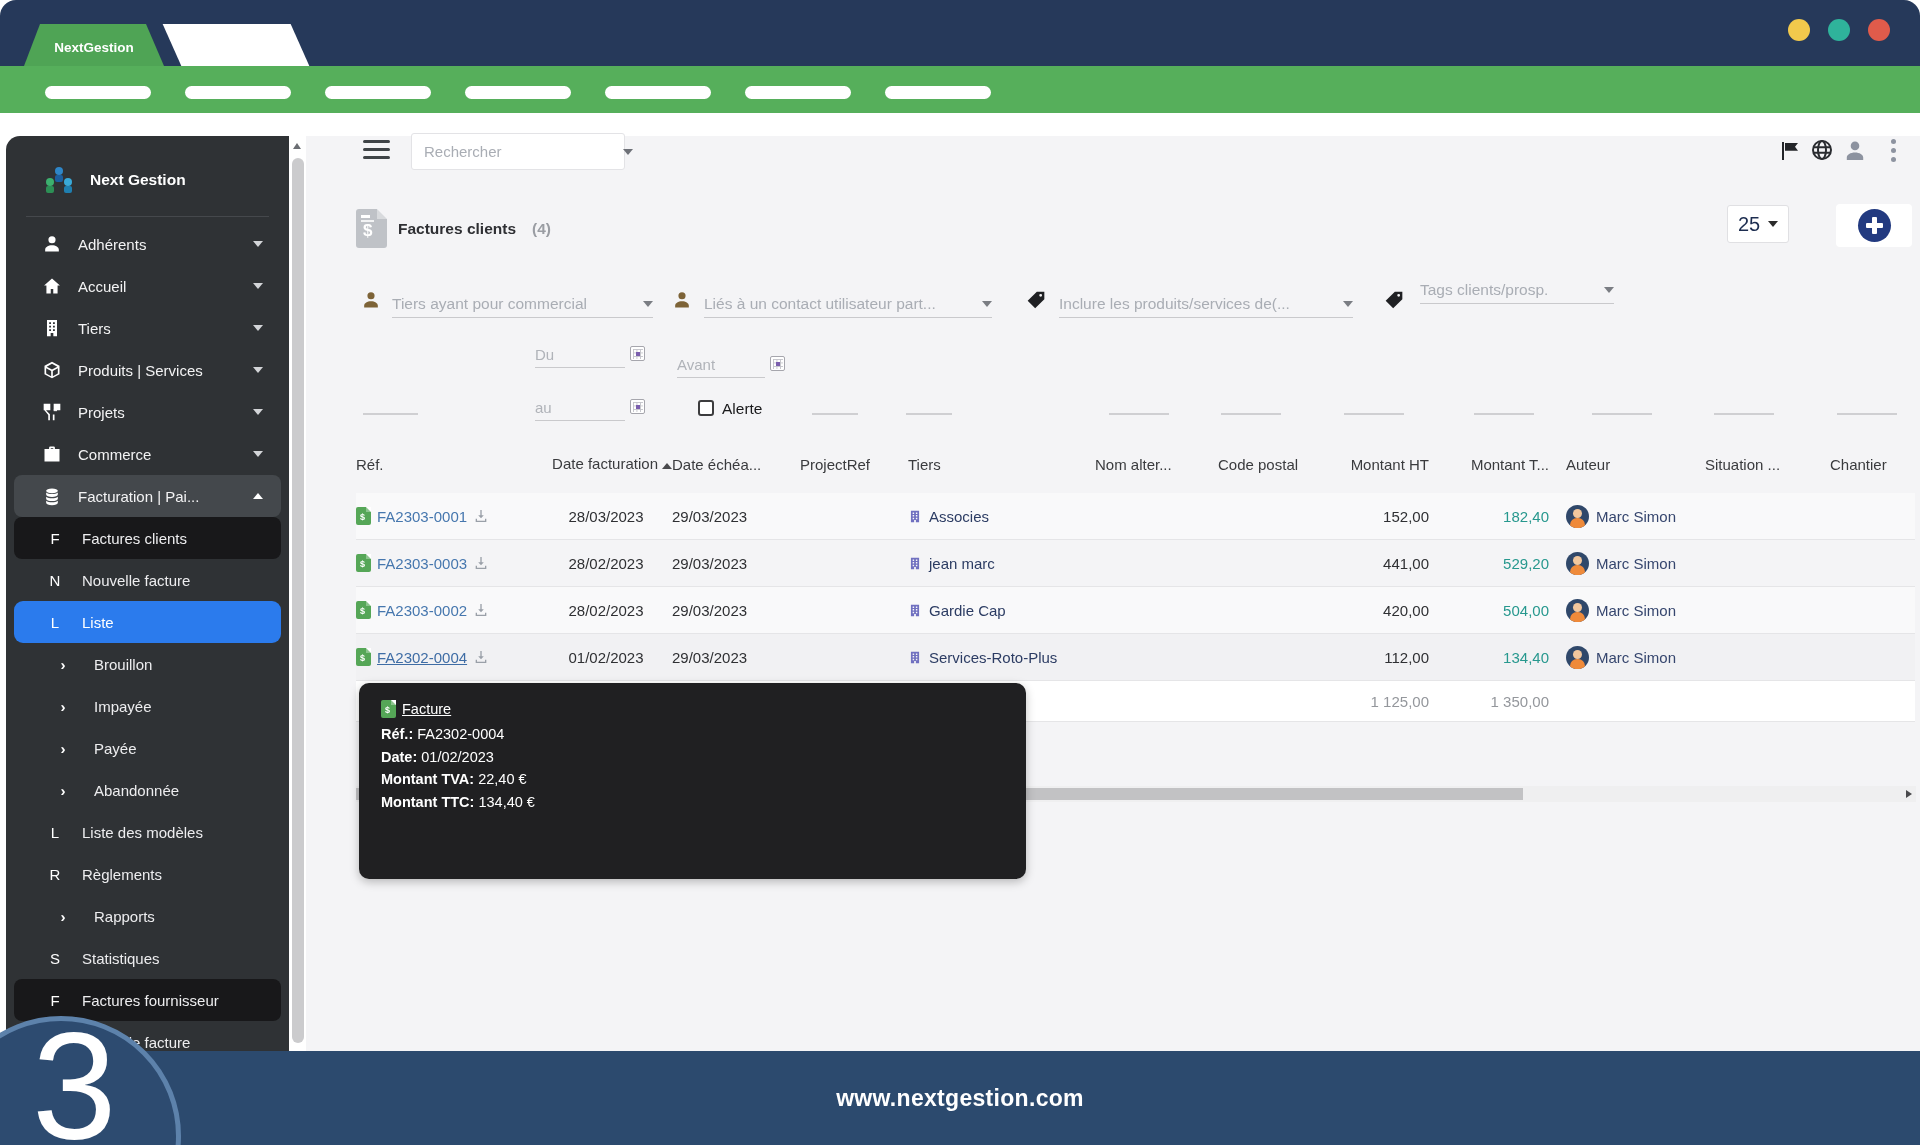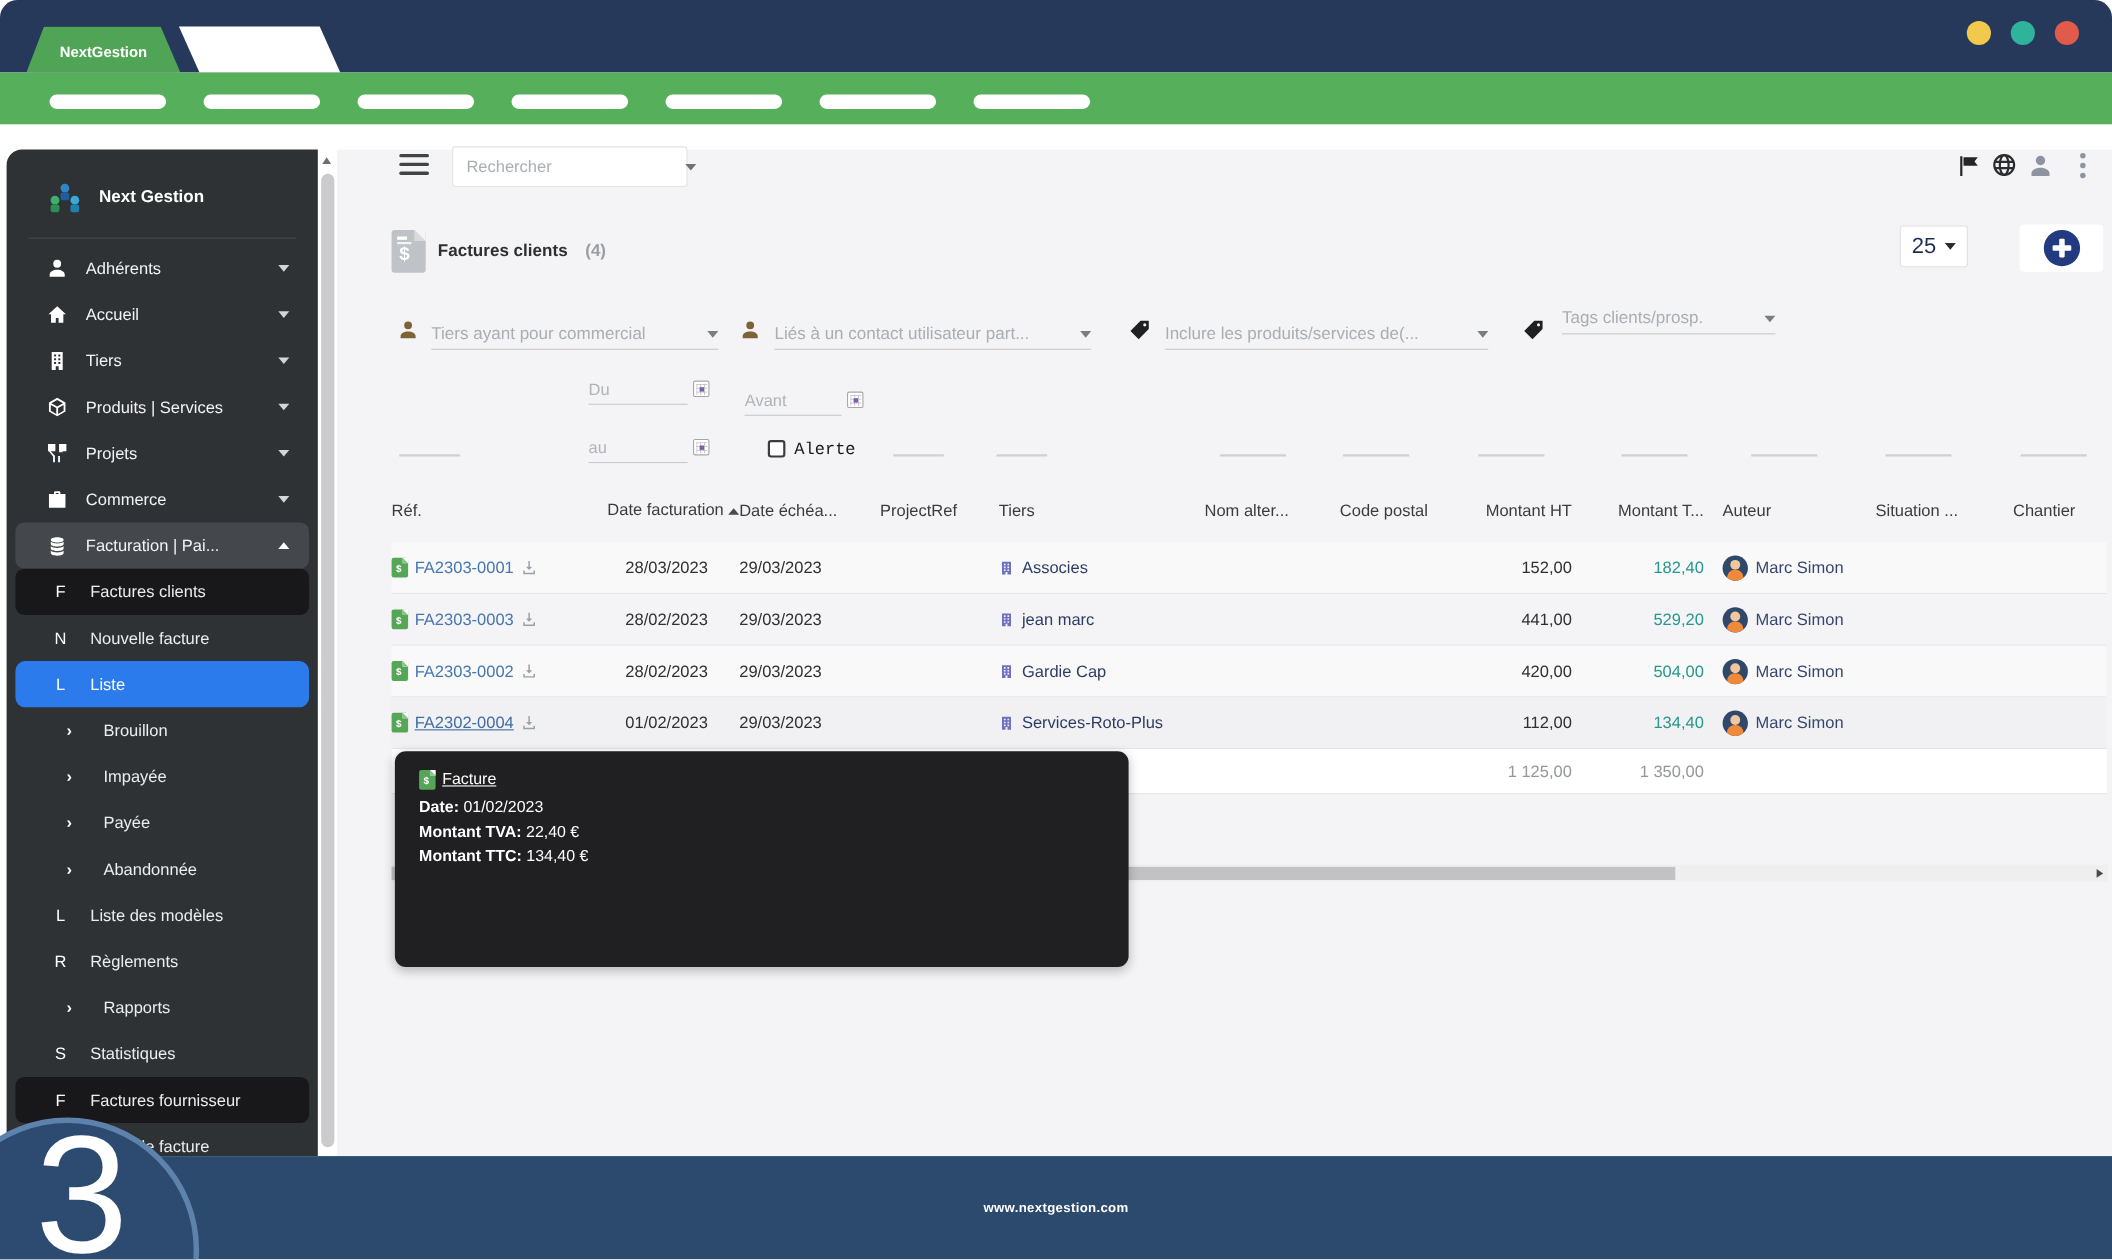--- a/index.html
+++ b/index.html
@@ -85,21 +85,21 @@
   .f-drop { position:absolute; height:28px; border-bottom:1px solid #c9c9cc; display:flex; align-items:center; justify-content:space-between; cursor:pointer; }
   .f-drop .ph { font-size:15.5px; color:#a9adb4; white-space:nowrap; overflow:hidden; }
   .f-drop .caret { margin-left:8px; border-top-color:#7a7d83; }
   .d-input { position:absolute; height:26px; border-bottom:1px solid #c9c9cc; font-size:15px; color:#b0b3b9; display:flex; align-items:flex-end; padding-bottom:4px; cursor:text; }
   .cal { position:absolute; width:15px; height:15px; background:#fff; border:1.5px solid #a6a6ad; border-radius:2px; cursor:pointer; }
   .cal::before { content:""; position:absolute; inset:1.5px;
       background:linear-gradient(#c4c4ca 1px, transparent 1px) 0 0/100% 3.5px,
                  linear-gradient(90deg,#c4c4ca 1px, transparent 1px) 0 0/3.5px 100%; }
   .cal::after { content:""; position:absolute; left:4.5px; top:4.5px; width:4px; height:4px; background:#7b5fae; }
   .checkbox { position:absolute; width:16px; height:16px; background:#fff; border:2px solid #3c3c3e; border-radius:3px; cursor:pointer; }
-  .alerte-label { position:absolute; font-size:15.5px; color:#19191b;font-family:Liberation Mono, monospace; }
+  .alerte-label { position:absolute; font-size:15.5px; color:#19191b; }
   .col-filter { position:absolute; height:1.5px; background:#cfcfd2; cursor:text; }
 
   
   .tgrid { display:grid; grid-template-columns:184px 132px 128px 108px 187px 123px 117px 97px 120px 153px 125px 85px; align-items:center; }
   .thead { position:absolute; left:356px; top:435px; width:1559px; height:58px; font-size:15px; color:#3a3b3e; }
   .thead > div { cursor:pointer; }
   .th-c { text-align:right; line-height:1.25; }
   .th-r { text-align:right; padding-right:3px; }
   .sort-up { display:inline-block; width:0; height:0; border-left:5px solid transparent; border-right:5px solid transparent; border-bottom:6px solid #4a4a4d; margin-left:4px; }
   .trow { position:absolute; left:356px; width:1559px; height:47px; font-size:15px; color:#2f3033; }
@@ -134,21 +134,21 @@
 
   
   .tooltip { position:absolute; left:359px; top:683px; width:667px; height:196px; background:#202022; border-radius:10px; padding:17px 22px; z-index:6; box-shadow:0 3px 10px rgba(0,0,0,.25); color:#fff; font-size:14.5px; }
   .tt-title { display:flex; align-items:center; gap:6px; margin-bottom:8px; }
   .tt-title a { color:#fff; text-decoration:underline; cursor:pointer; }
   .tt-line { margin-top:6.5px; }
   .tt-line b { font-weight:bold; }
 
   
   .footer { position:absolute; left:0; top:1051px; width:1920px; height:94px; background:#2C4A6E; z-index:3; display:flex; align-items:center; justify-content:center; }
-  .footer span { color:#ffffff; font-size:12px; font-weight:bold; letter-spacing:.3px; }
+  .footer span { color:#ffffff; font-size:23px; font-weight:bold; letter-spacing:.3px; }
   .badge { position:absolute; left:-59px; top:1016px; width:240px; height:240px; border-radius:50%; background:#2D4B70; border:5px solid #5D82AB; z-index:5; }
   .badge span { position:absolute; left:86px; top:-22px; color:#ffffff; font-size:152px; font-weight:400; }
 </style>
 </head>
 <body>
 
 <div class="screen">
 
   <div class="topbar">
     <div class="brand-tab">
@@ -562,20 +562,21 @@
   <div class="hscroll">
     <span class="thumb"></span>
     <span class="right-arrow"></span>
   </div>
 
   <div class="tooltip">
     <div class="tt-title">
       <span class="doc-ico"></span>
       <a>Facture</a>
     </div>
+    <div class="tt-line"><b>Réf.:</b> <span>FA2302-0004</span></div>
     <div class="tt-line"><b>Date:</b> <span>01/02/2023</span></div>
     <div class="tt-line"><b>Montant TVA:</b> <span>22,40 €</span></div>
     <div class="tt-line"><b>Montant TTC:</b> <span>134,40 €</span></div>
   </div>
 
   <div class="footer">
     <span>www.nextgestion.com</span>
   </div>
   <div class="badge">
     <span>3</span>

